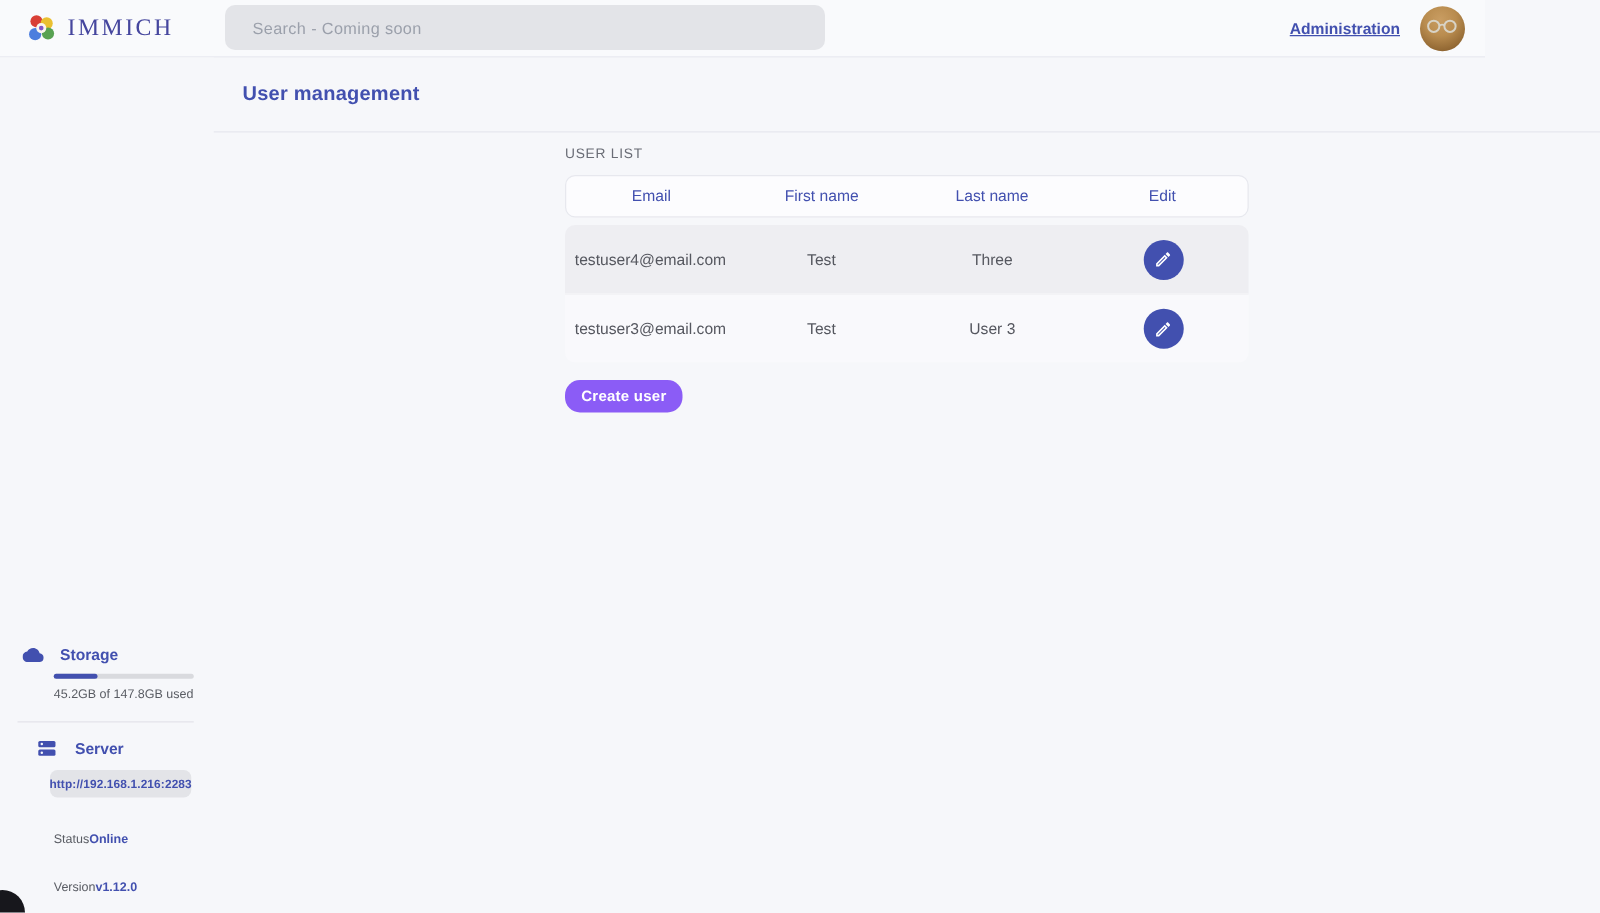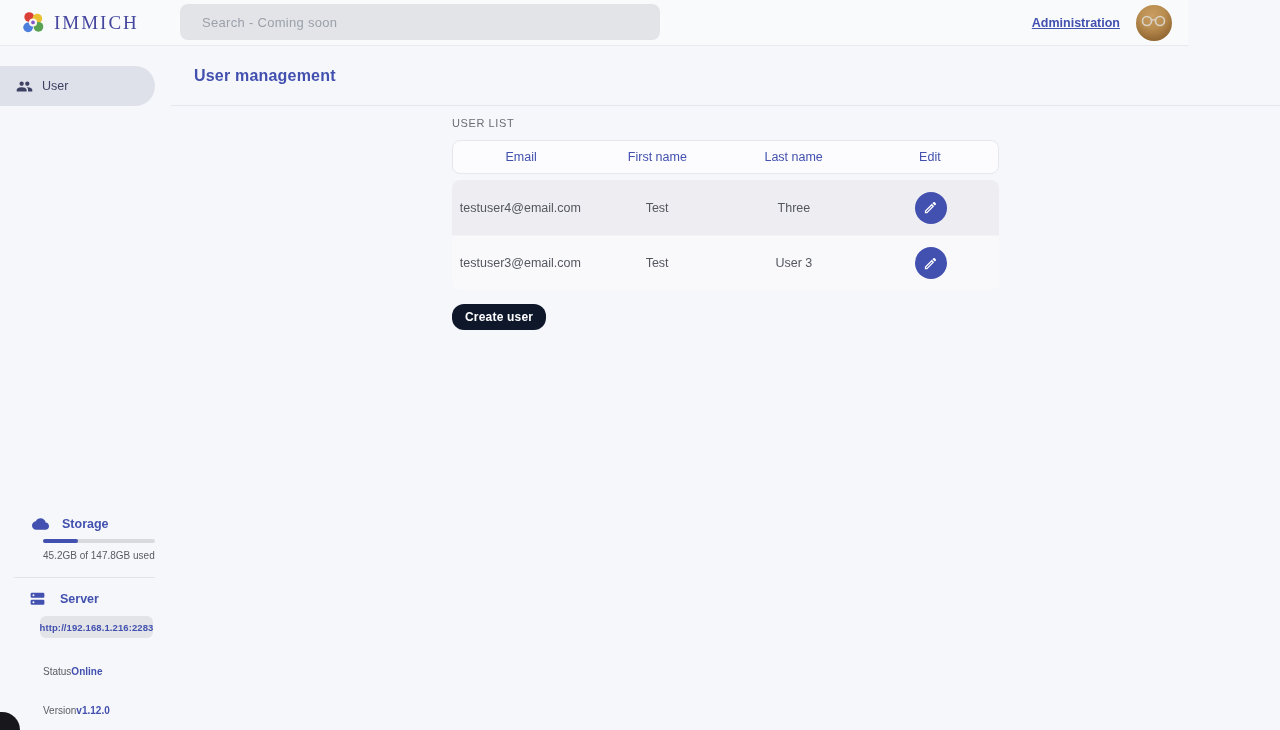--- a/index.html
+++ b/index.html
@@ -55,21 +55,21 @@
     margin-top:20px; width:155px; height:40px;
     background:#dfe1ea; border-radius:0 9999px 9999px 0;
     display:flex; align-items:center; cursor:pointer;
   }
   .side-item .icon { margin-left:16px; display:flex; }
   .side-item .label { margin-left:9px; font-size:12.5px; font-weight:500; color:#3d4162; }
 
   .sidebar-bottom { position:absolute; left:0; bottom:0; width:171px; }
   .sb-row { display:flex; align-items:center; }
   .sb-title { font-size:12.5px; font-weight:bold; color:#4250af; }
-  .storage-block .sb-row { padding-left:32px;align-items:center; }
+  .storage-block .sb-row { padding-left:18px;align-items:center; }
   .storage-block .sb-title { margin-left:13px; }
   .progress-track {
     margin:8px 16px 0 43px; height:4px; background:#d9dade; border-radius:2px;
   }
   .progress-fill { width:31%; height:4px; background:#4250af; border-radius:2px; }
   .storage-caption { margin:7px 0 0 43px; font-size:10px; color:#595c63; }
   .side-divider { margin:16px 16px 14px 14px; border:none; border-top:1px solid #e3e4ea; }
   .server-block .sb-row { padding-left:30px; }
   .server-block .sb-title { margin-left:15px; }
   .server-url {
@@ -114,21 +114,21 @@
   .trow + .trow { border-top:1px solid #f3f3f6; }
   .trow .td {
     flex:1; text-align:center; font-size:12.5px; color:#55575f;
   }
   .edit-btn {
     width:32px; height:32px; border-radius:50%; border:none; cursor:pointer;
     background:#4250af; display:inline-flex; align-items:center; justify-content:center;
   }
   .create-btn {
     margin-top:14px; height:26px; padding:0 13px;
-    background:#0f172a; color:#fff; border:none; border-radius:12px;
+    background:#8b5cf6; color:#fff; border:none; border-radius:12px;
     font-size:12px; font-weight:bold; letter-spacing:0.2px; cursor:pointer;
     font-family:"Liberation Sans", sans-serif;
   }
 </style>
 </head>
 <body>
 
 <header class="topbar">
   <div class="brand">
     <svg class="brand-logo" viewBox="0 0 48 48">
@@ -150,28 +150,20 @@
       <svg width="26" height="12" viewBox="0 0 26 12">
         <circle cx="6" cy="6" r="4.5" fill="none" stroke="#d8d3c6" stroke-width="1.6"></circle>
         <circle cx="19" cy="6" r="4.5" fill="none" stroke="#d8d3c6" stroke-width="1.6"></circle>
         <path d="M10.5 5.5 Q13 3.8 14.5 5.5" fill="none" stroke="#d8d3c6" stroke-width="1.4"></path>
       </svg>
     </div>
   </div>
 </header>
 
 <nav class="sidebar">
-  <div class="side-item">
-    <span class="icon">
-      <svg width="17" height="17" viewBox="0 0 24 24" fill="#3d4162">
-        <path d="M16 11c1.66 0 2.99-1.34 2.99-3S17.66 5 16 5c-1.66 0-3 1.34-3 3s1.34 3 3 3zm-8 0c1.66 0 2.99-1.34 2.99-3S9.66 5 8 5C6.34 5 5 6.34 5 8s1.34 3 3 3zm0 2c-2.33 0-7 1.17-7 3.5V19h14v-2.5c0-2.33-4.67-3.5-7-3.5zm8 0c-.29 0-.62.02-.97.05 1.16.84 1.97 1.97 1.97 3.45V19h6v-2.5c0-2.33-4.67-3.5-7-3.5z"></path>
-      </svg>
-    </span>
-    <span class="label">User</span>
-  </div>
 
   <div class="sidebar-bottom">
 
     <div class="storage-block">
       <div class="sb-row">
         <svg width="17" height="12" viewBox="0 0 24 16">
           <path d="M19.35 6.04C18.67 2.59 15.64 0 12 0 9.11 0 6.6 1.64 5.35 4.04 2.34 4.36 0 6.91 0 10c0 3.31 2.69 6 6 6h13c2.76 0 5-2.24 5-5 0-2.64-2.05-4.78-4.65-4.96z" fill="#4250af"></path>
         </svg>
         <span class="sb-title">Storage</span>
       </div>

